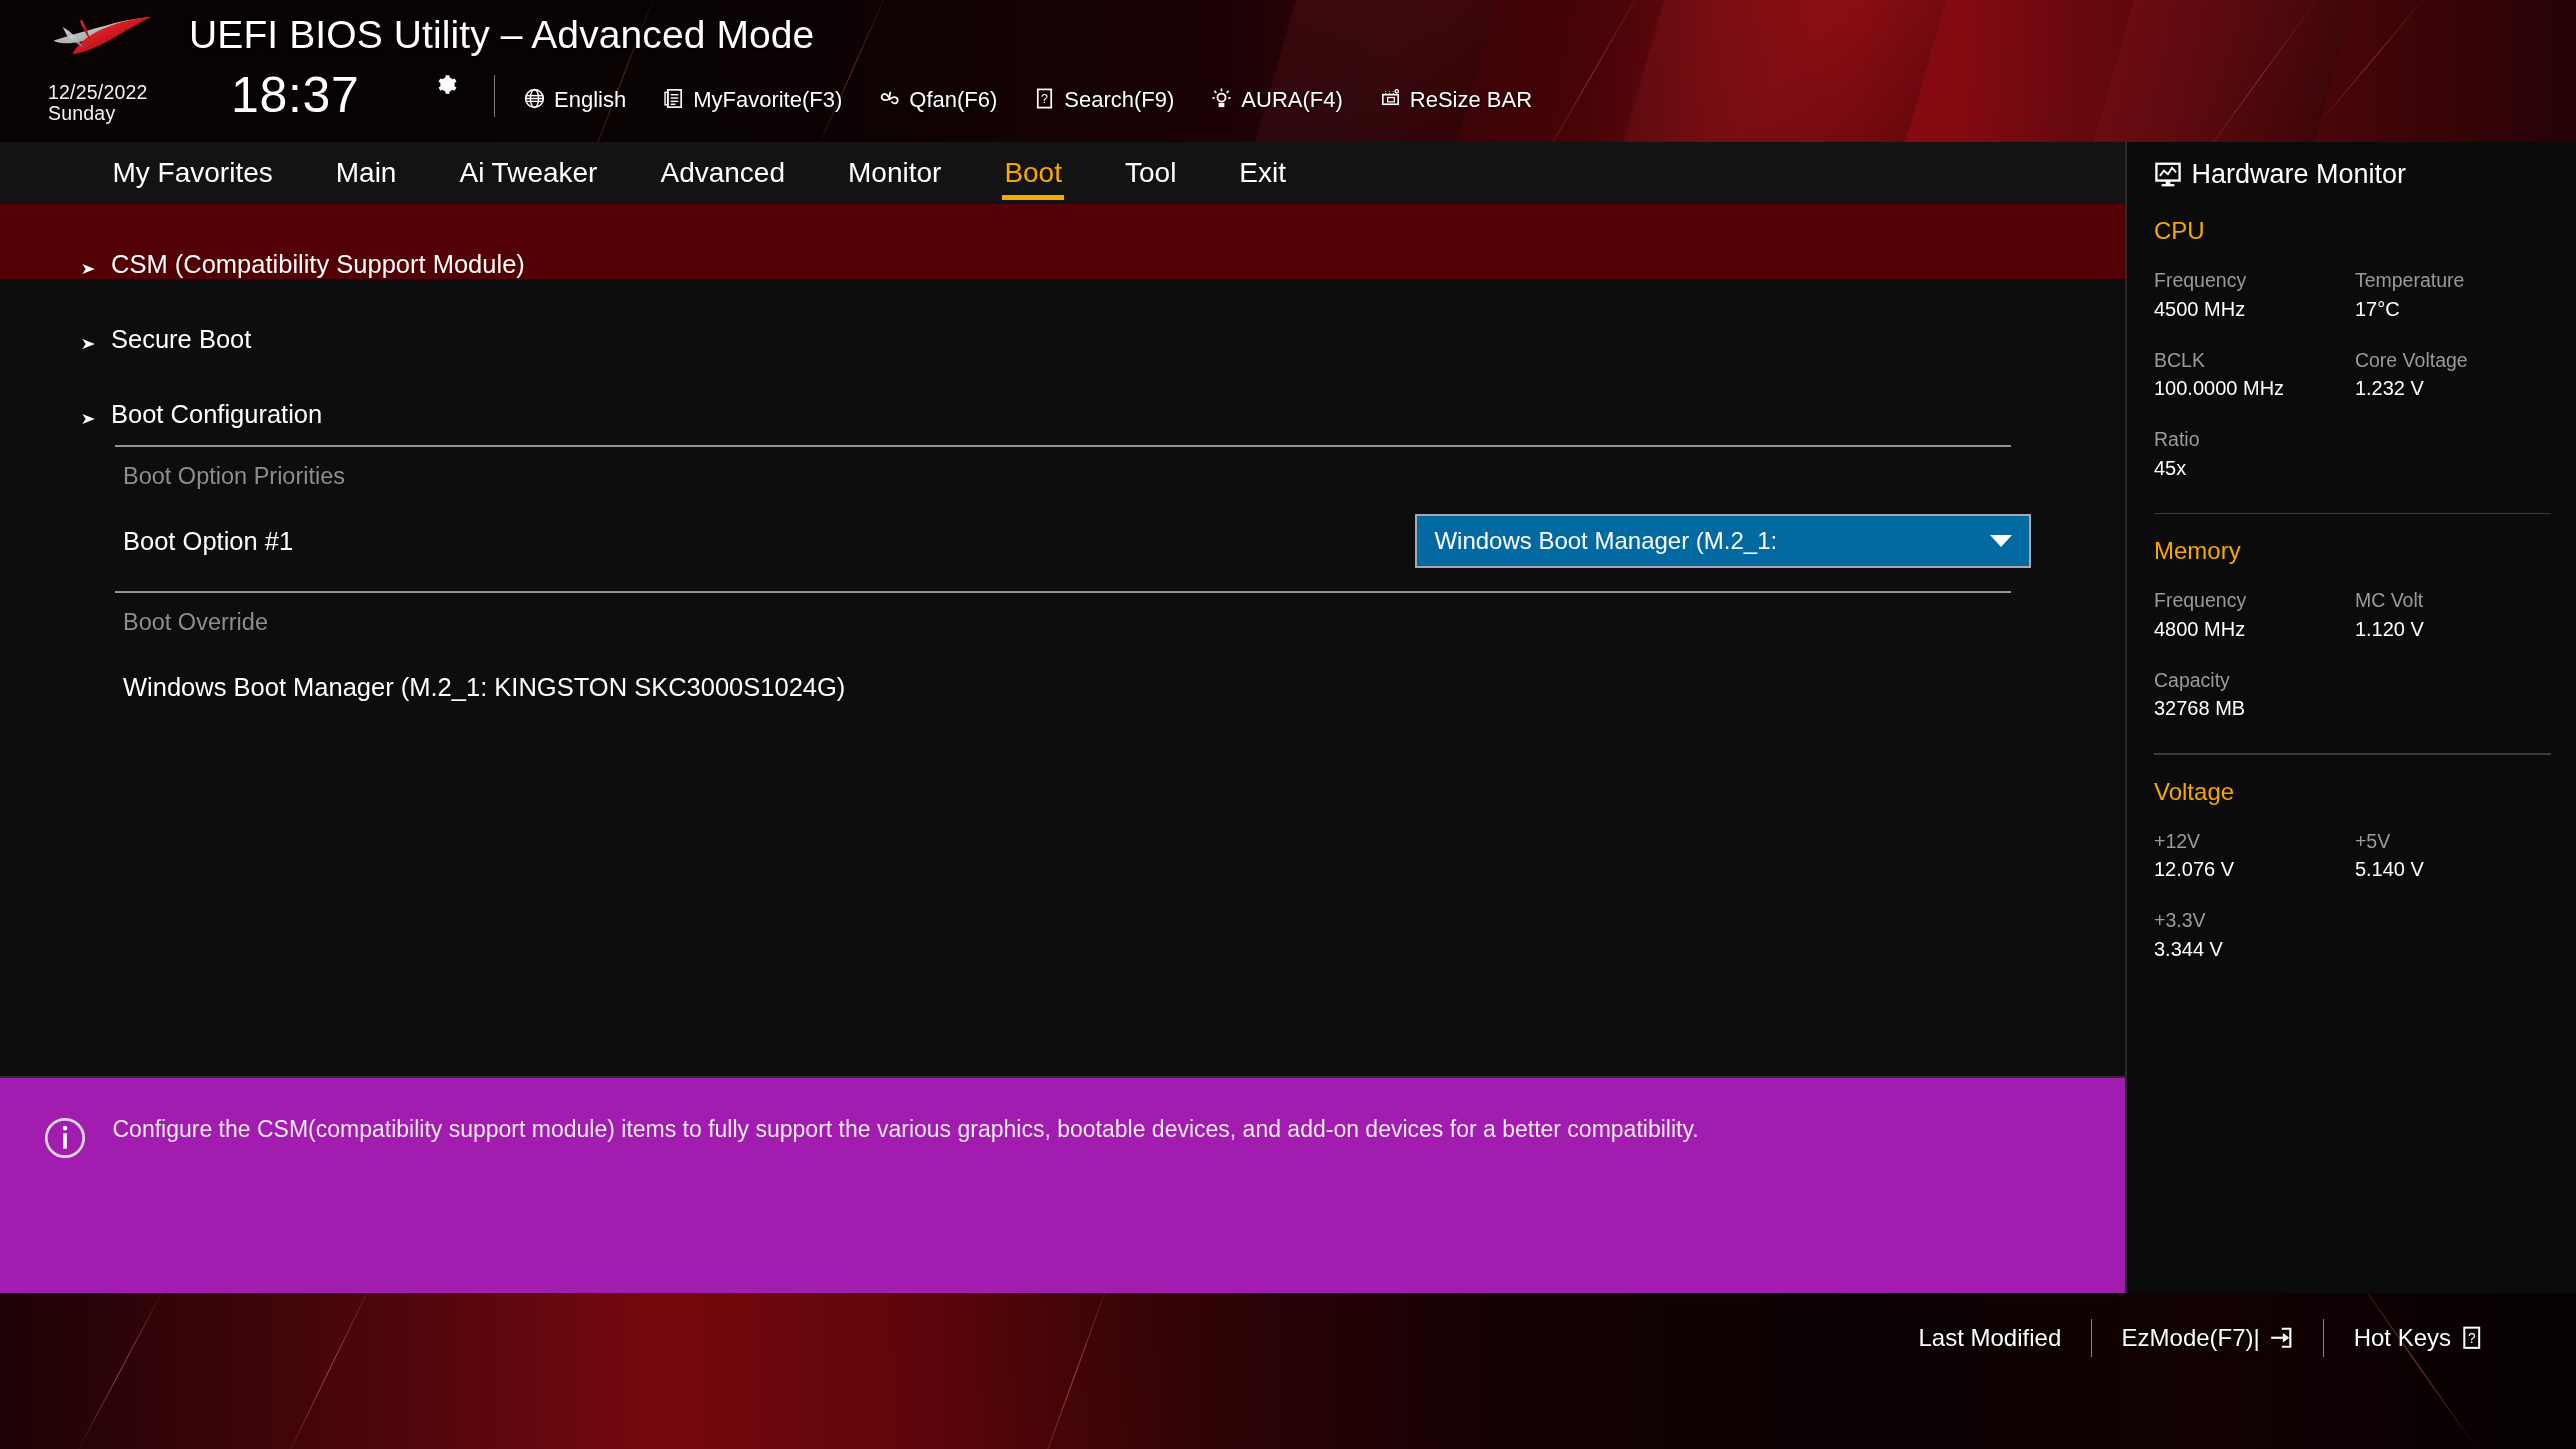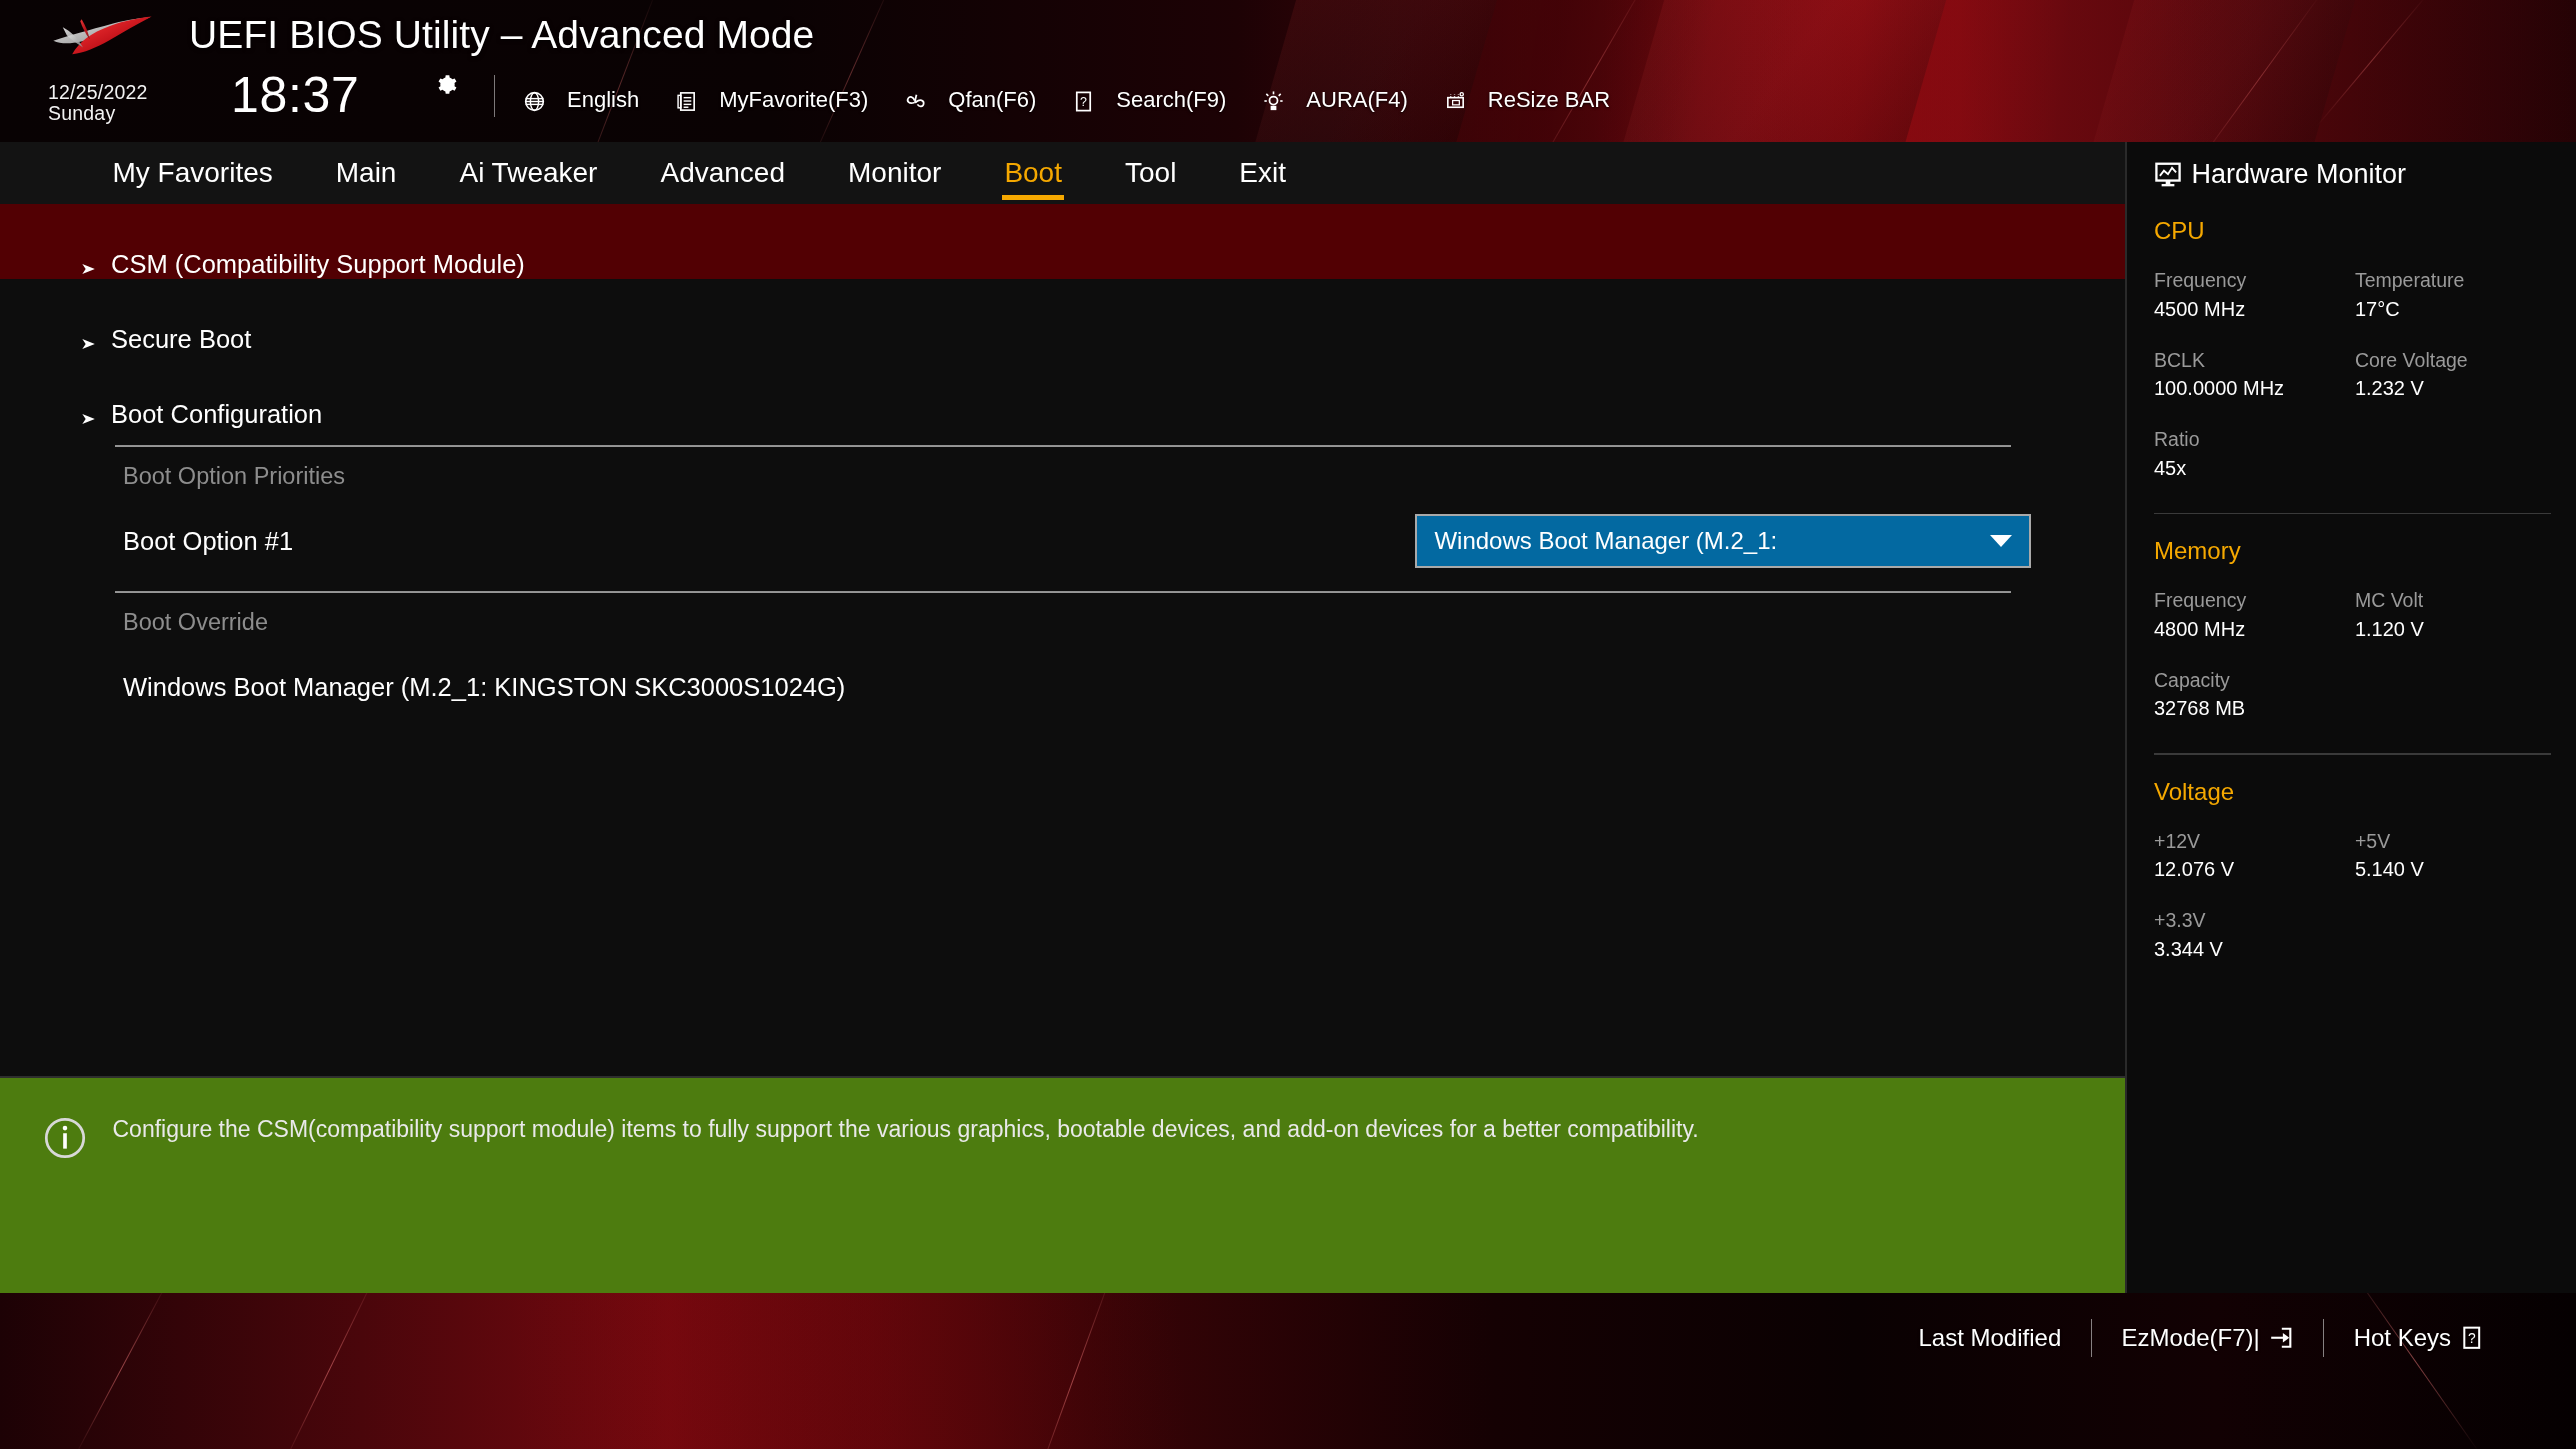--- a/index.html
+++ b/index.html
@@ -99,22 +99,22 @@
     position: absolute;
     left: 523px; top: 74px;
     height: 43px;
     display: flex;
     align-items: center;
     gap: 36px;
     white-space: nowrap;
   }
   .tb-item {
     display: flex;
-    align-items: flex-end;
-    gap: 21px;
+    align-items: flex-start;
+    gap: 8px;
     font-size: 22px;
     color: #ffffff;
     text-shadow: 0 0.7px 2.7px rgba(0,0,0,.9);
     cursor: pointer;
     margin-top: 9px;
   }
   .tb-ico { width: 23px; height: 23px; flex: 0 0 auto; display:block; }
 
   
   .navbar {
@@ -231,21 +231,21 @@
     color: #ffffff;
     cursor: pointer;
   }
 
   
   .infobar {
     position: absolute;
     left: 0; top: 1076px;
     width: 2125px;
     height: 217px;
-    background: #4d7c0f;
+    background: #a21caf;
     border-top: 2px solid #2e2e2e;
     display: flex;
     align-items: flex-start;
     padding: 35px 40px 0 43px;
     box-sizing: border-box;
     text-align: center;
   }
   .info-ico { width: 44px; height: 44px; flex: 0 0 auto; margin-right: 25.5px; margin-top: 2.7px;}
   .info-text {
     font-size: 23px;

